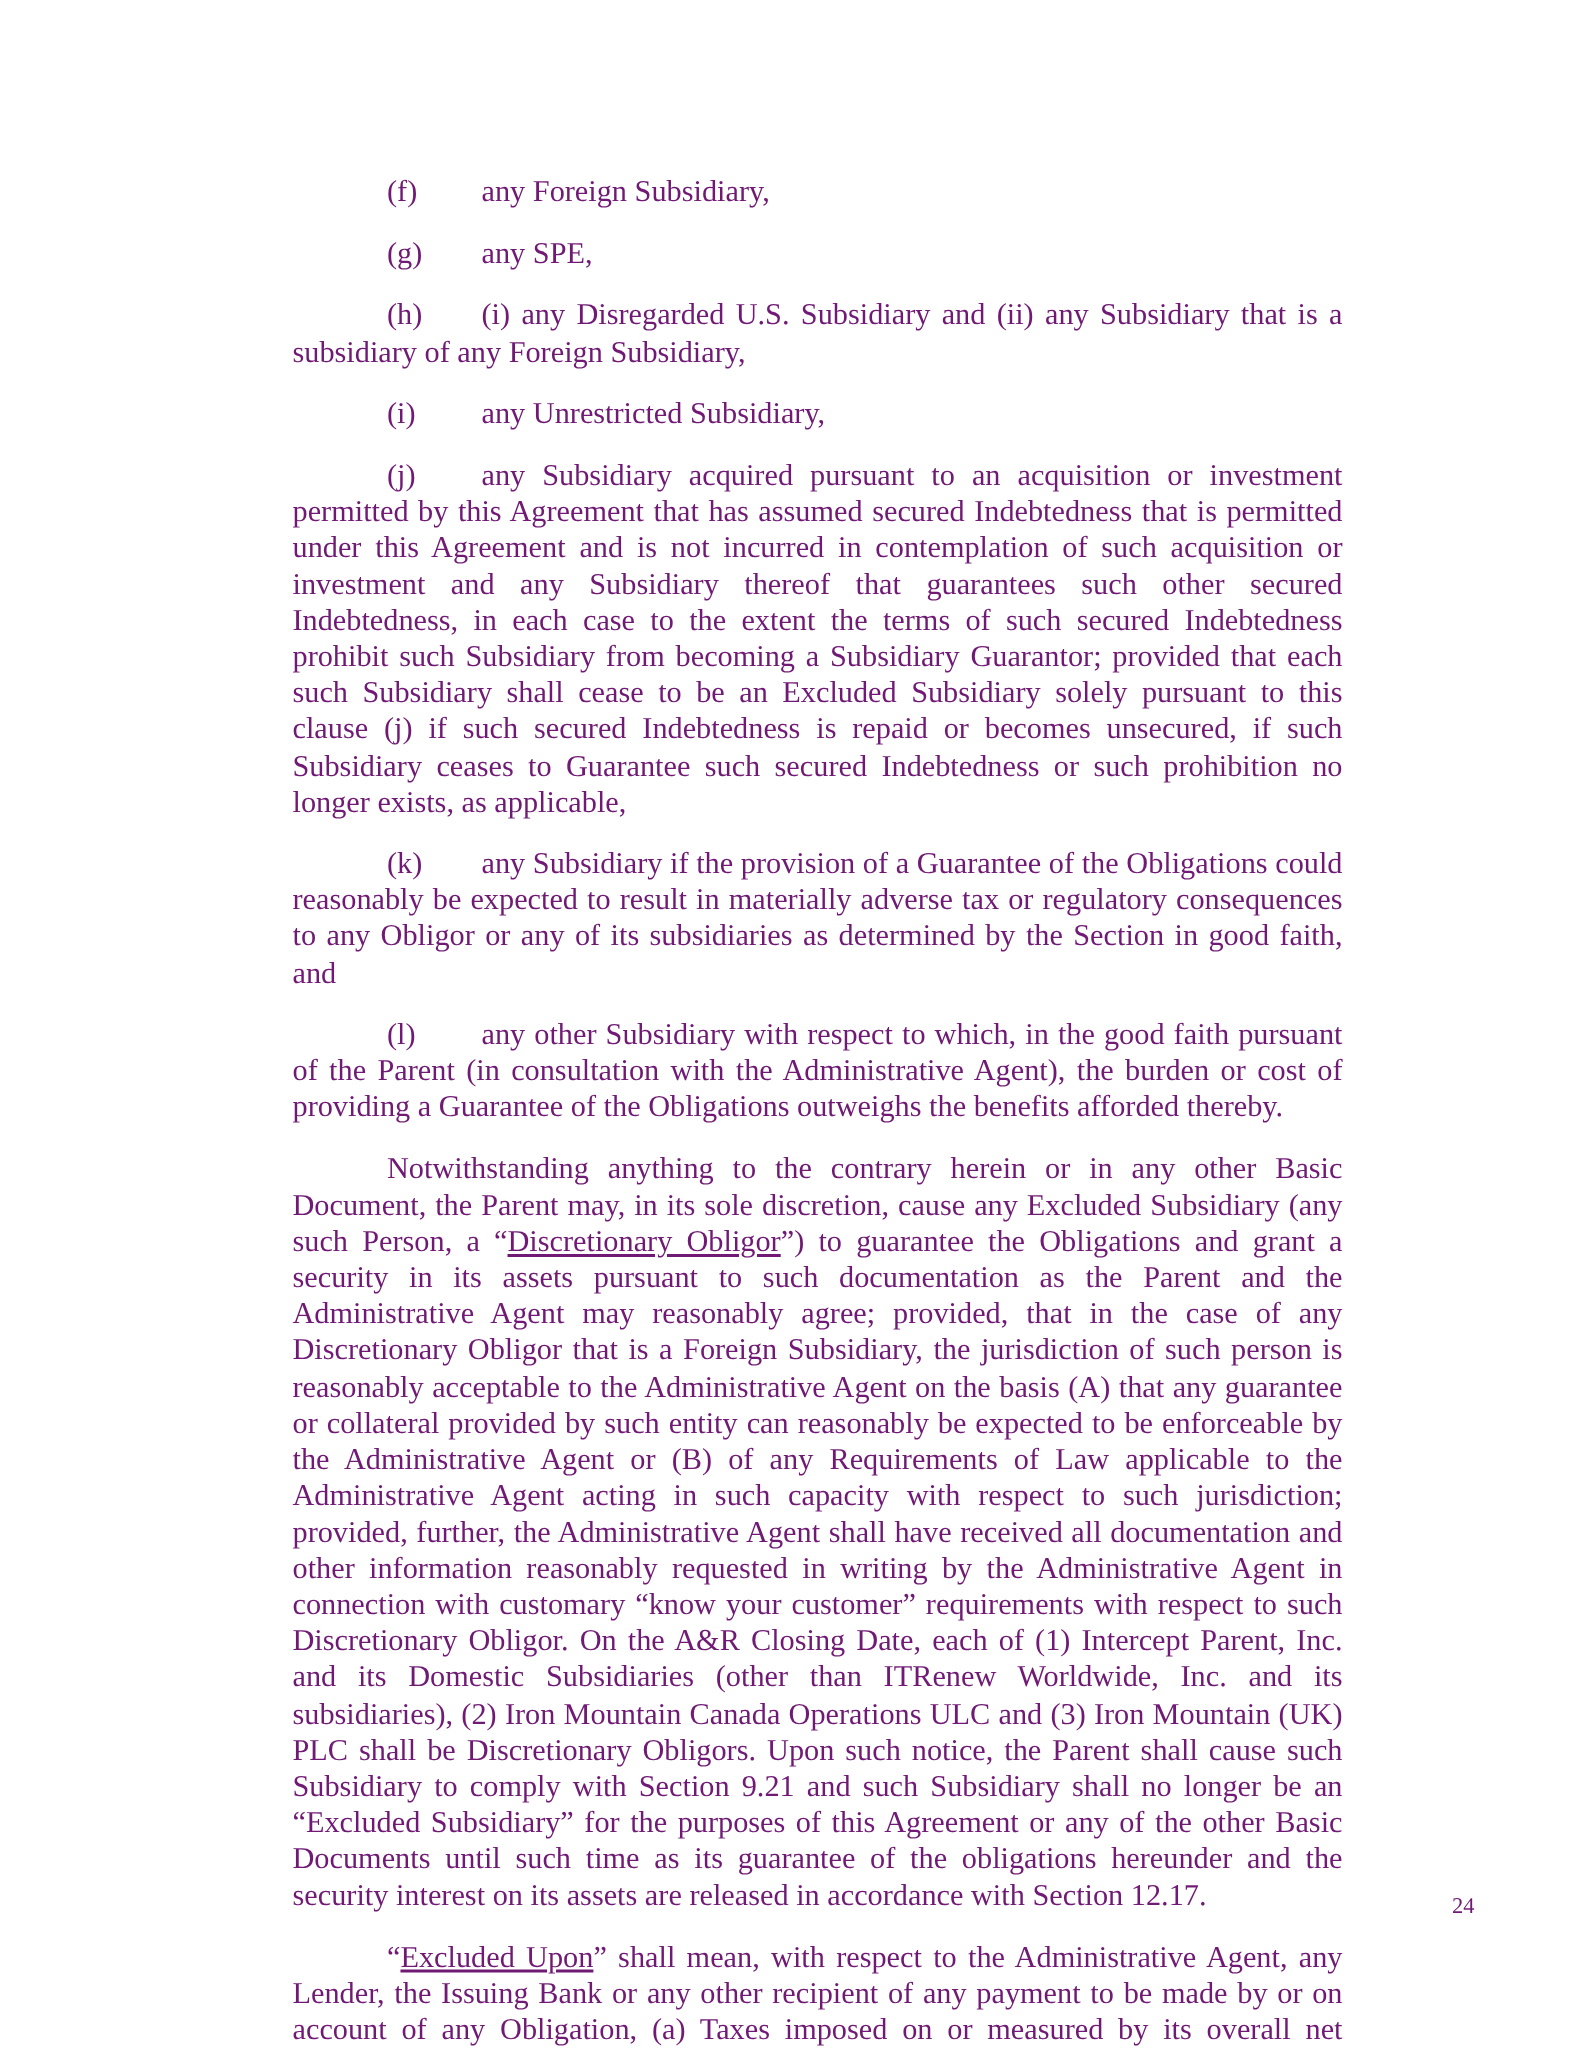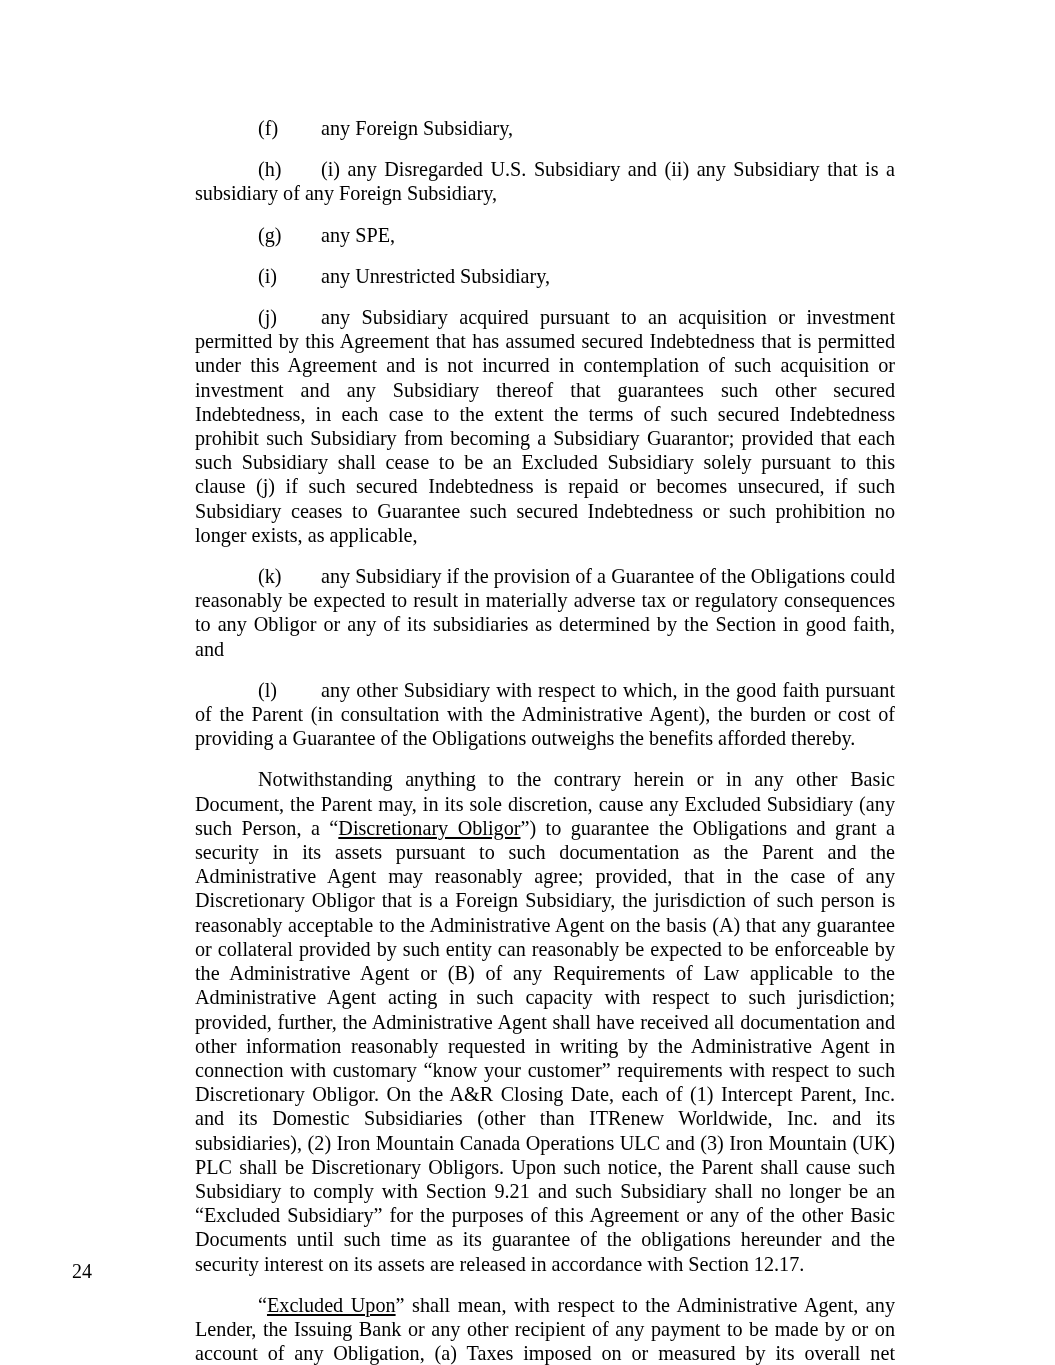--- a/index.html
+++ b/index.html
@@ -6,21 +6,21 @@
     margin: 0;
     padding: 0;
     background: #ffffff;
   }
   .page {
     position: relative;
     width: 911px;
     height: 1365px;
     margin: 0 auto;
     background: #ffffff;
-    color: #000000;
+    color: #701a75;
     font-family: "Liberation Serif", serif;
     font-size: 20.2px;
     line-height: 24.2px;
     box-sizing: border-box;
     padding: 116px 88px 0 123px;
     overflow: hidden;
   }
   .body-text p.para {
     margin: 0 0 17px 0;
     text-align: justify;
@@ -32,32 +32,32 @@
     text-indent: 0;
   }
   .u {
     text-decoration: underline;
   }
   .footer {
     position: absolute;
     left: 0;
     right: 0;
     bottom: 82px;
-    text-align: left;
-    font-size: 20px;
+    text-align: right;
+    font-size: 15px;
   }
 </style>
 </head>
 <body>
 
 <div class="page">
   <main class="body-text">
       <p class="para"><span class="clause-label">(f)</span><span>any Foreign Subsidiary,</span></p>
+      <p class="para"><span class="clause-label">(g)</span><span>any SPE,</span></p>
       <p class="para"><span class="clause-label">(h)</span><span>(i) any Disregarded U.S. Subsidiary and (ii) any Subsidiary that is a subsidiary of any Foreign Subsidiary,</span></p>
-      <p class="para"><span class="clause-label">(g)</span><span>any SPE,</span></p>
       <p class="para"><span class="clause-label">(i)</span><span>any Unrestricted Subsidiary,</span></p>
       <p class="para"><span class="clause-label">(j)</span><span>any Subsidiary acquired pursuant to an acquisition or investment permitted by this Agreement that has assumed secured Indebtedness that is permitted under this Agreement and is not incurred in contemplation of such acquisition or investment and any Subsidiary thereof that guarantees such other secured Indebtedness, in each case to the extent the terms of such secured Indebtedness prohibit such Subsidiary from becoming a Subsidiary Guarantor; provided that each such Subsidiary shall cease to be an Excluded Subsidiary solely pursuant to this clause (j) if such secured Indebtedness is repaid or becomes unsecured, if such Subsidiary ceases to Guarantee such secured Indebtedness or such prohibition no longer exists, as applicable,</span></p>
       <p class="para"><span class="clause-label">(k)</span><span>any Subsidiary if the provision of a Guarantee of the Obligations could reasonably be expected to result in materially adverse tax or regulatory consequences to any Obligor or any of its subsidiaries as determined by the Section in good faith, and</span></p>
       <p class="para"><span class="clause-label">(l)</span><span>any other Subsidiary with respect to which, in the good faith pursuant of the Parent (in consultation with the Administrative Agent), the burden or cost of providing a Guarantee of the Obligations outweighs the benefits afforded thereby.</span></p>
       <p class="para"><span>Notwithstanding anything to the contrary herein or in any other Basic Document, the Parent may, in its sole discretion, cause any Excluded Subsidiary (any such Person, a “</span><span class="u">Discretionary Obligor</span><span>”) to guarantee the Obligations and grant a security in its assets pursuant to such documentation as the Parent and the Administrative Agent may reasonably agree; provided, that in the case of any Discretionary Obligor that is a Foreign Subsidiary, the jurisdiction of such person is reasonably acceptable to the Administrative Agent on the basis (A) that any guarantee or collateral provided by such entity can reasonably be expected to be enforceable by the Administrative Agent or (B) of any Requirements of Law applicable to the Administrative Agent acting in such capacity with respect to such jurisdiction; provided, further, the Administrative Agent shall have received all documentation and other information reasonably requested in writing by the Administrative Agent in connection with customary “know your customer” requirements with respect to such Discretionary Obligor. On the A&amp;R Closing Date, each of (1) Intercept Parent, Inc. and its Domestic Subsidiaries (other than ITRenew Worldwide, Inc. and its subsidiaries), (2) Iron Mountain Canada Operations ULC and (3) Iron Mountain (UK) PLC shall be Discretionary Obligors. Upon such notice, the Parent shall cause such Subsidiary to comply with Section 9.21 and such Subsidiary shall no longer be an “Excluded Subsidiary” for the purposes of this Agreement or any of the other Basic Documents until such time as its guarantee of the obligations hereunder and the security interest on its assets are released in accordance with Section 12.17.</span></p>
       <p class="para"><span>“</span><span class="u">Excluded Upon</span><span>” shall mean, with respect to the Administrative Agent, any Lender, the Issuing Bank or any other recipient of any payment to be made by or on account of any Obligation, (a) Taxes imposed on or measured by its overall net income (however denominated), franchise</span></p>
     </main>
   <footer class="footer">
     <span>24</span>
   </footer>

